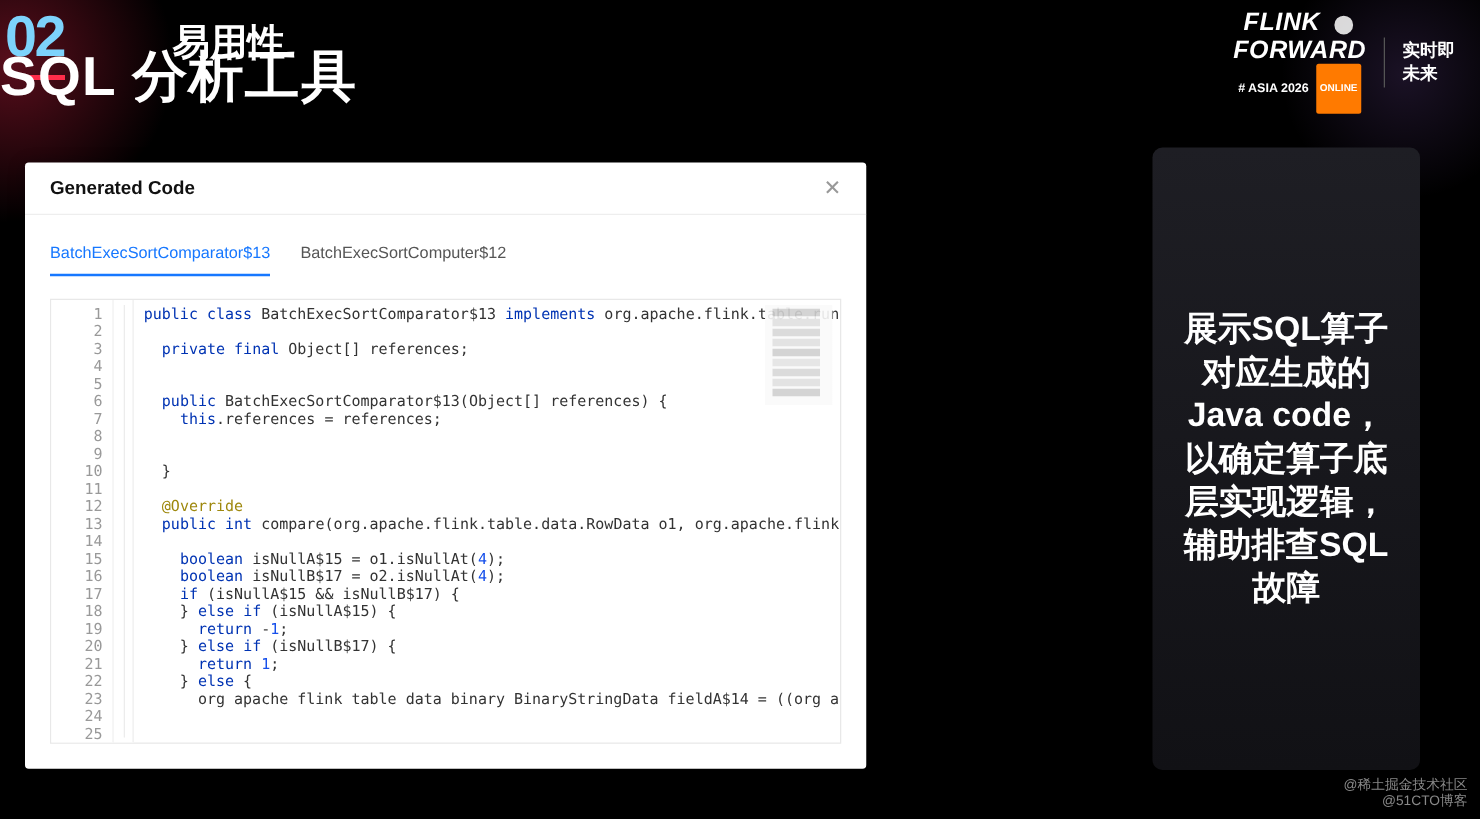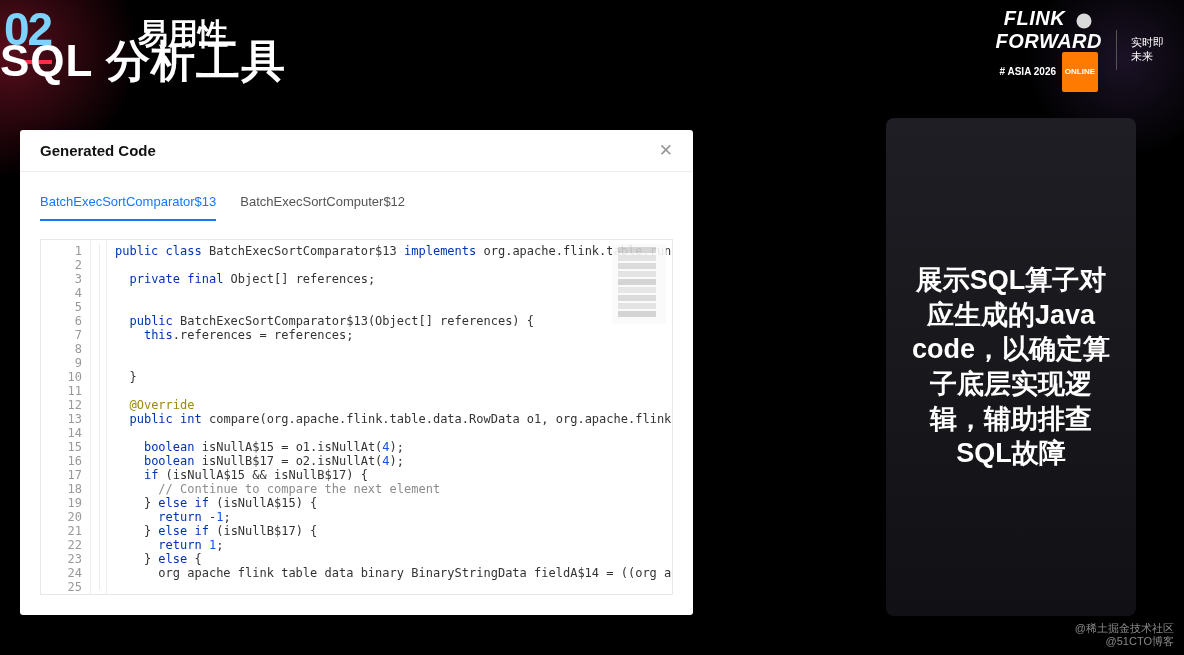--- a/index.html
+++ b/index.html
@@ -79,21 +79,21 @@
       border-radius: 2px;
       margin-left: 3px;
       vertical-align: middle;
     }
     .squirrel {
       width: 20px; height: 20px;
       margin-left: 4px;
       vertical-align: middle;
     }
     .logo-divider { width: 1px; height: 40px; background: #555; }
-    .tagline { font-size: 11px; line-height: 1.25; font-weight: 400; }
+    .tagline { font-size: 14px; line-height: 1.25; font-weight: 700; }
 
     
     .code-panel {
       position: absolute;
       left: 20px; top: 130px;
       width: 673px; height: 485px;
       background: #fff;
       color: #000;
       border-radius: 3px;
       overflow: hidden;
@@ -196,21 +196,21 @@
         0 40px 0 #e4e4e4,
         0 48px 0 #d8d8d8,
         0 56px 0 #e0e0e0,
         0 64px 0 #d0d0d0;
     }
 
     
     .side-box {
       position: absolute;
       right: 48px; top: 118px;
-      width: 250px; height: 498px;
+      width: 214px; height: 498px;
       background: linear-gradient(180deg, #1e1e24, #111115);
       border-radius: 8px;
       display: flex;
       align-items: center;
       justify-content: center;
       padding: 32px 20px;
     }
     .side-text {
       font-size: 27px;
       font-weight: 700;
@@ -308,21 +308,20 @@
 
 
   }
 
   <span class="ann">@Override</span>
   <span class="kw">public</span> <span class="kw">int</span> compare(org.apache.flink.table.data.RowData o1, org.apache.flink.table.data.RowData o2) {
 
     <span class="kw">boolean</span> isNullA$15 = o1.isNullAt(<span class="num">4</span>);
     <span class="kw">boolean</span> isNullB$17 = o2.isNullAt(<span class="num">4</span>);
     <span class="kw">if</span> (isNullA$15 &amp;&amp; isNullB$17) {
-      <span class="comment">// Continue to compare the next element</span>
     } <span class="kw">else</span> <span class="kw">if</span> (isNullA$15) {
       <span class="kw">return</span> -<span class="num">1</span>;
     } <span class="kw">else</span> <span class="kw">if</span> (isNullB$17) {
       <span class="kw">return</span> <span class="num">1</span>;
     } <span class="kw">else</span> {
       org apache flink table data binary BinaryStringData fieldA$14 = ((org apache flink table data binary Bin</div>
     <div class="minimap"></div>
   </div>
 </div>
 

